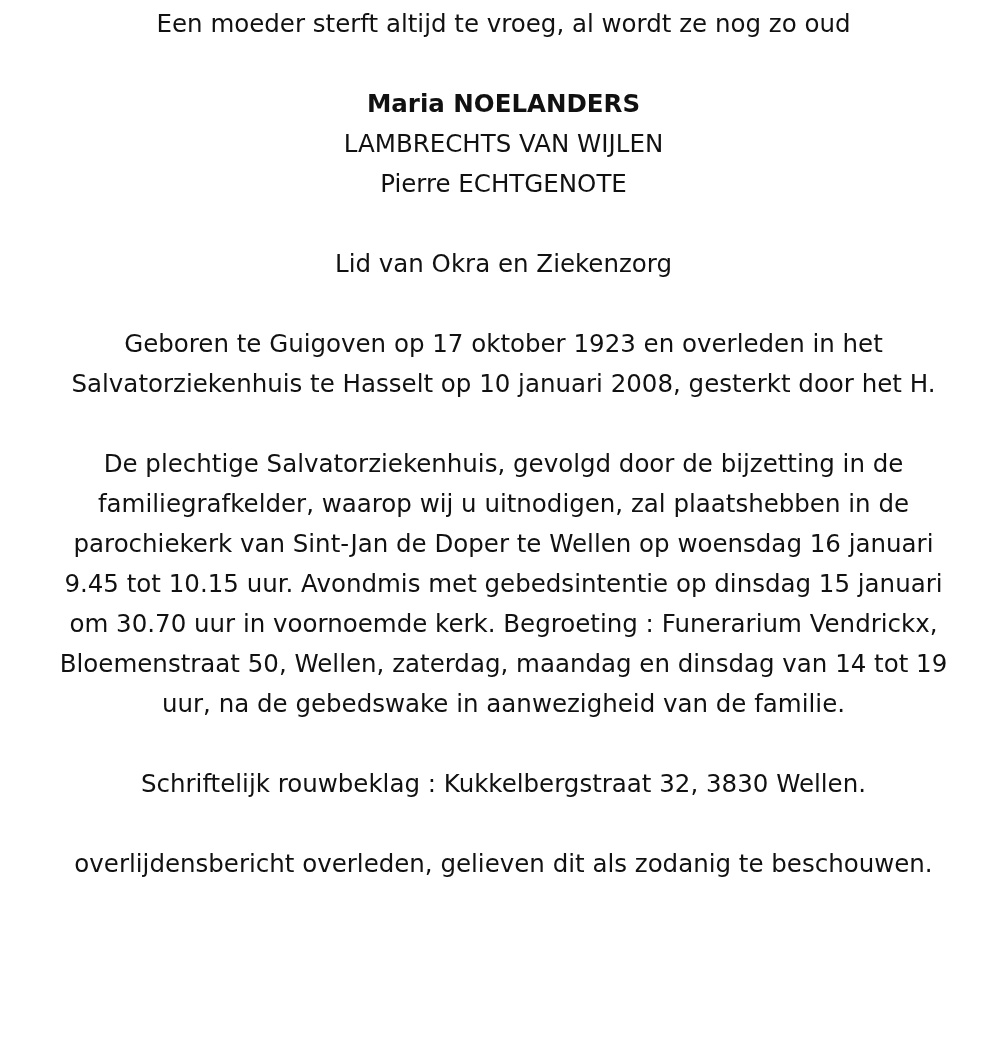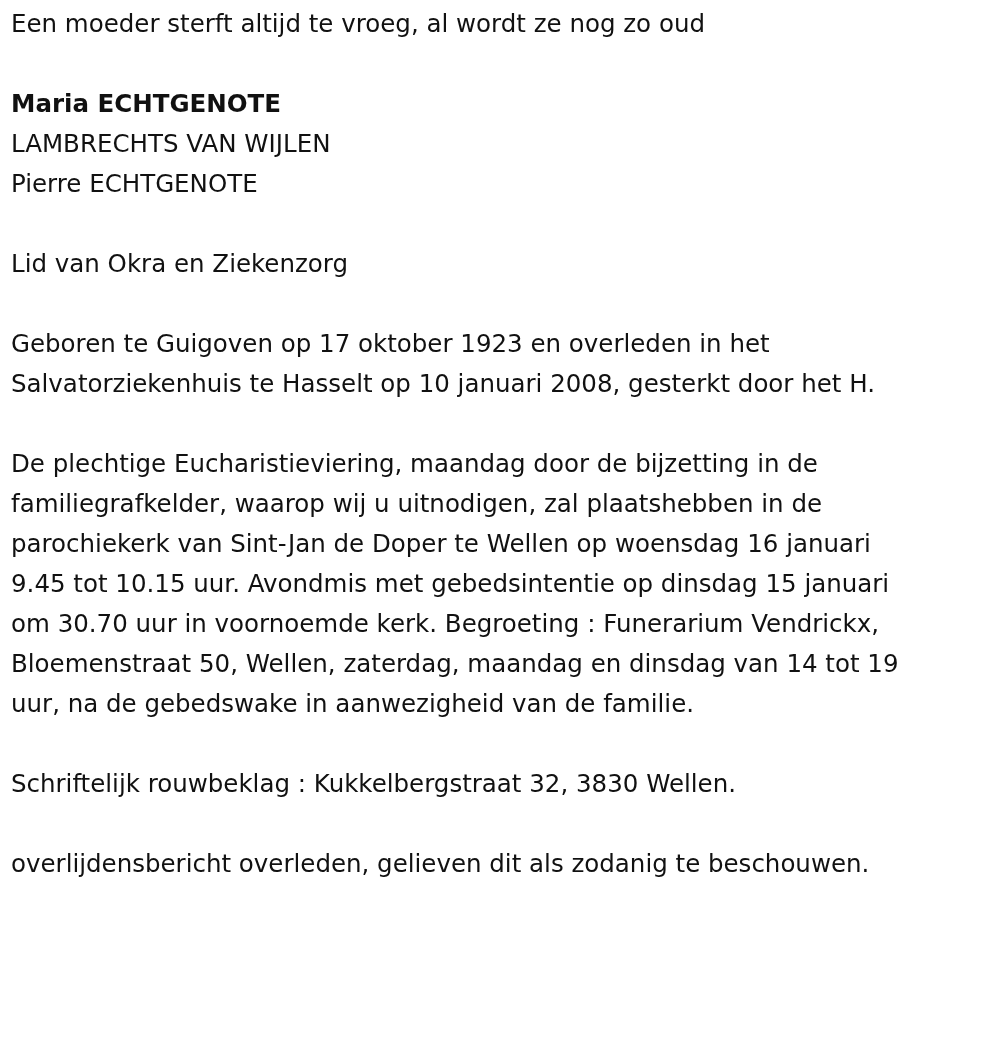--- a/index.html
+++ b/index.html
@@ -29,56 +29,57 @@
     }
     .gap {
       display: block;
       height: 40px;
     }
     .bold {
       font-weight: bold;
     }
     p {
       margin: 0;
+      text-align: center;
     }
   </style>
 </head>
 <body>
 
 <div class="doc">
 
   <p>
     <span class="line">Een moeder sterft altijd te vroeg, al wordt ze nog zo oud</span>
   </p>
 
   <span class="gap"></span>
 
   <p>
-    <span class="line bold">Maria ECHTGENOTE</span>
+    <span class="line bold">Maria NOELANDERS</span>
     <span class="line">LAMBRECHTS VAN WIJLEN</span>
     <span class="line">Pierre ECHTGENOTE</span>
   </p>
 
   <span class="gap"></span>
 
   <p>
     <span class="line">Lid van Okra en Ziekenzorg</span>
   </p>
 
   <span class="gap"></span>
 
   <p>
     <span class="line">Geboren te Guigoven op 17 oktober 1923 en overleden in het</span>
     <span class="line">Salvatorziekenhuis te Hasselt op 10 januari 2008, gesterkt door het H.</span>
   </p>
 
   <span class="gap"></span>
 
   <p>
-    <span class="line">De plechtige Eucharistieviering, maandag door de bijzetting in de</span>
+    <span class="line">De plechtige Salvatorziekenhuis, gevolgd door de bijzetting in de</span>
     <span class="line">familiegrafkelder, waarop wij u uitnodigen, zal plaatshebben in de</span>
     <span class="line">parochiekerk van Sint-Jan de Doper te Wellen op woensdag 16 januari</span>
     <span class="line">9.45 tot 10.15 uur. Avondmis met gebedsintentie op dinsdag 15 januari</span>
     <span class="line">om 30.70 uur in voornoemde kerk. Begroeting : Funerarium Vendrickx,</span>
     <span class="line">Bloemenstraat 50, Wellen, zaterdag, maandag en dinsdag van 14 tot 19</span>
     <span class="line">uur, na de gebedswake in aanwezigheid van de familie.</span>
   </p>
 
   <span class="gap"></span>
 

